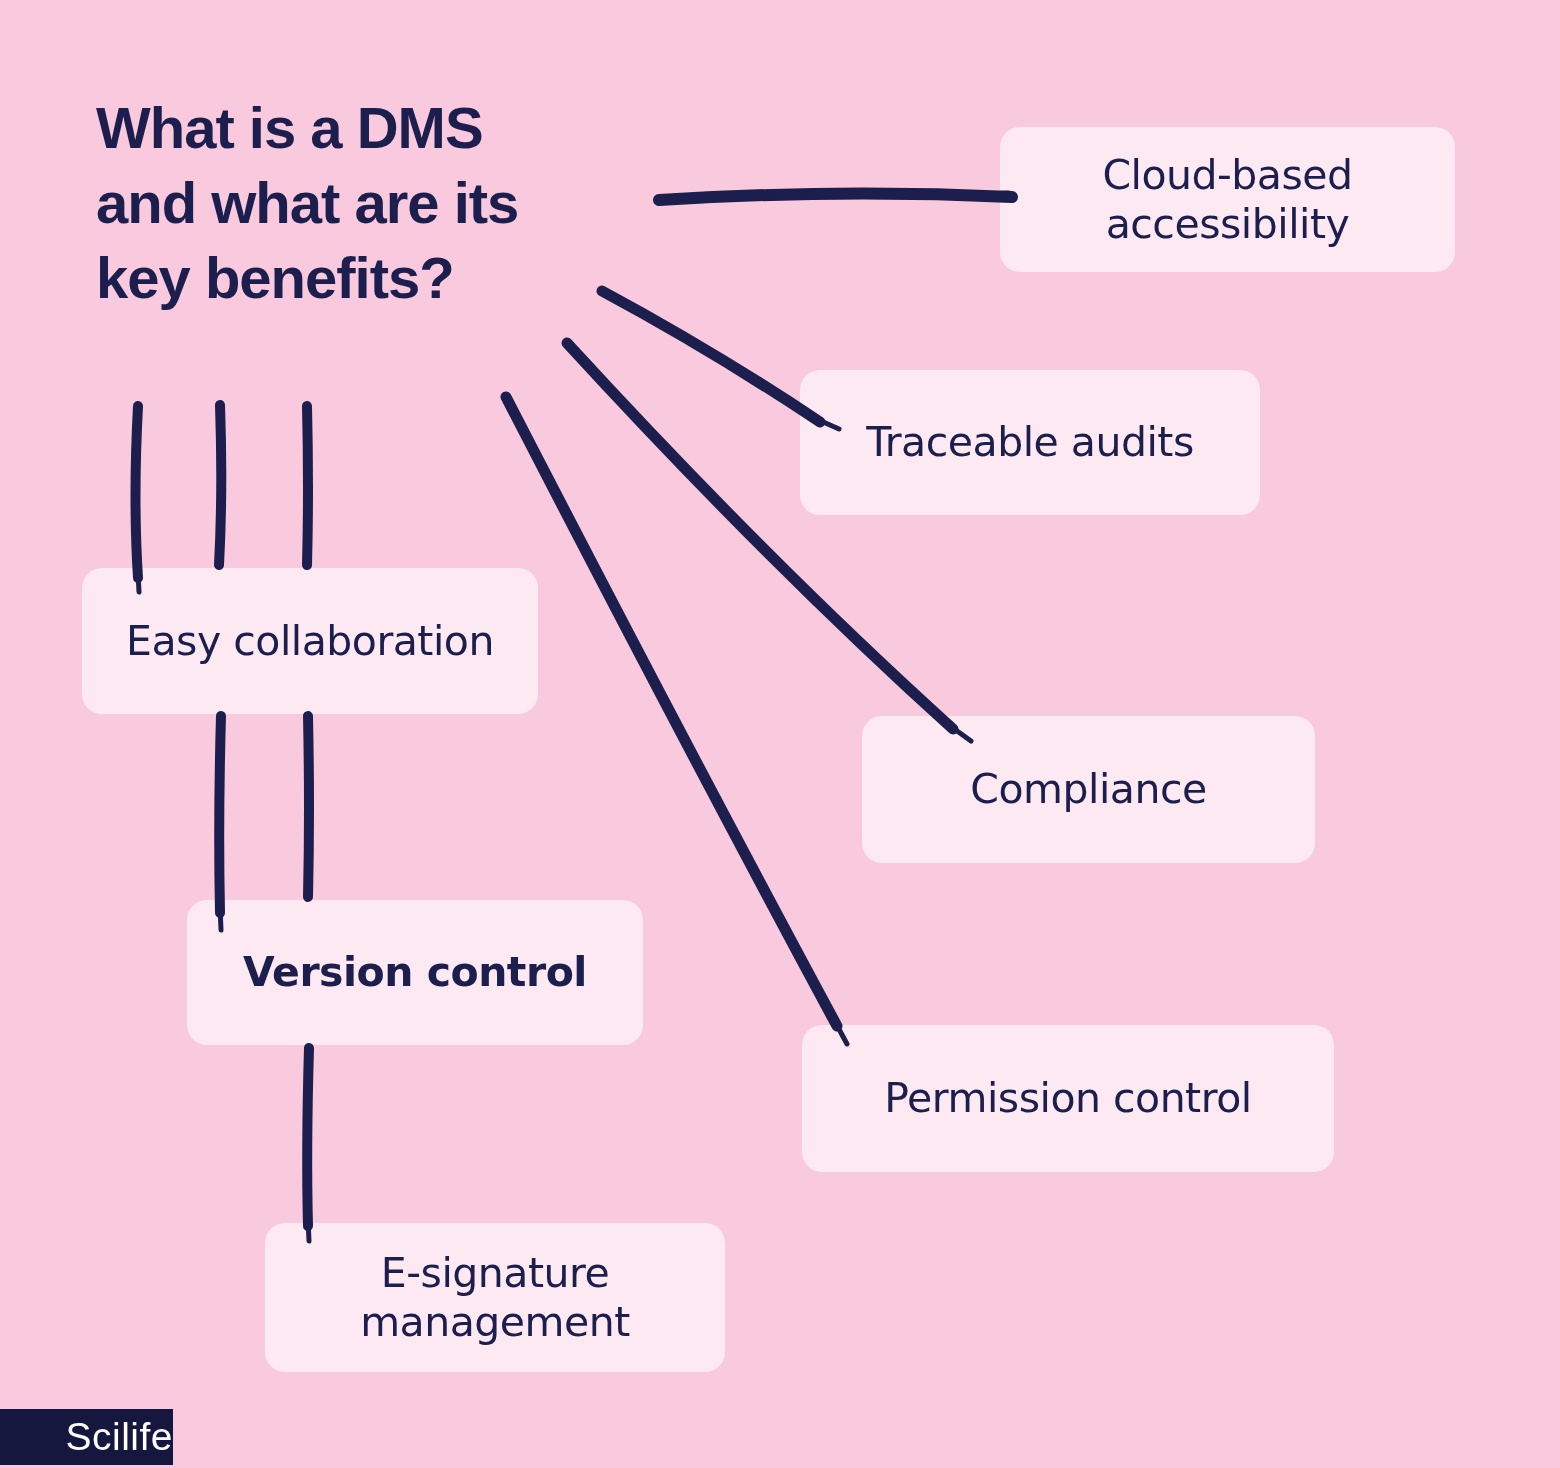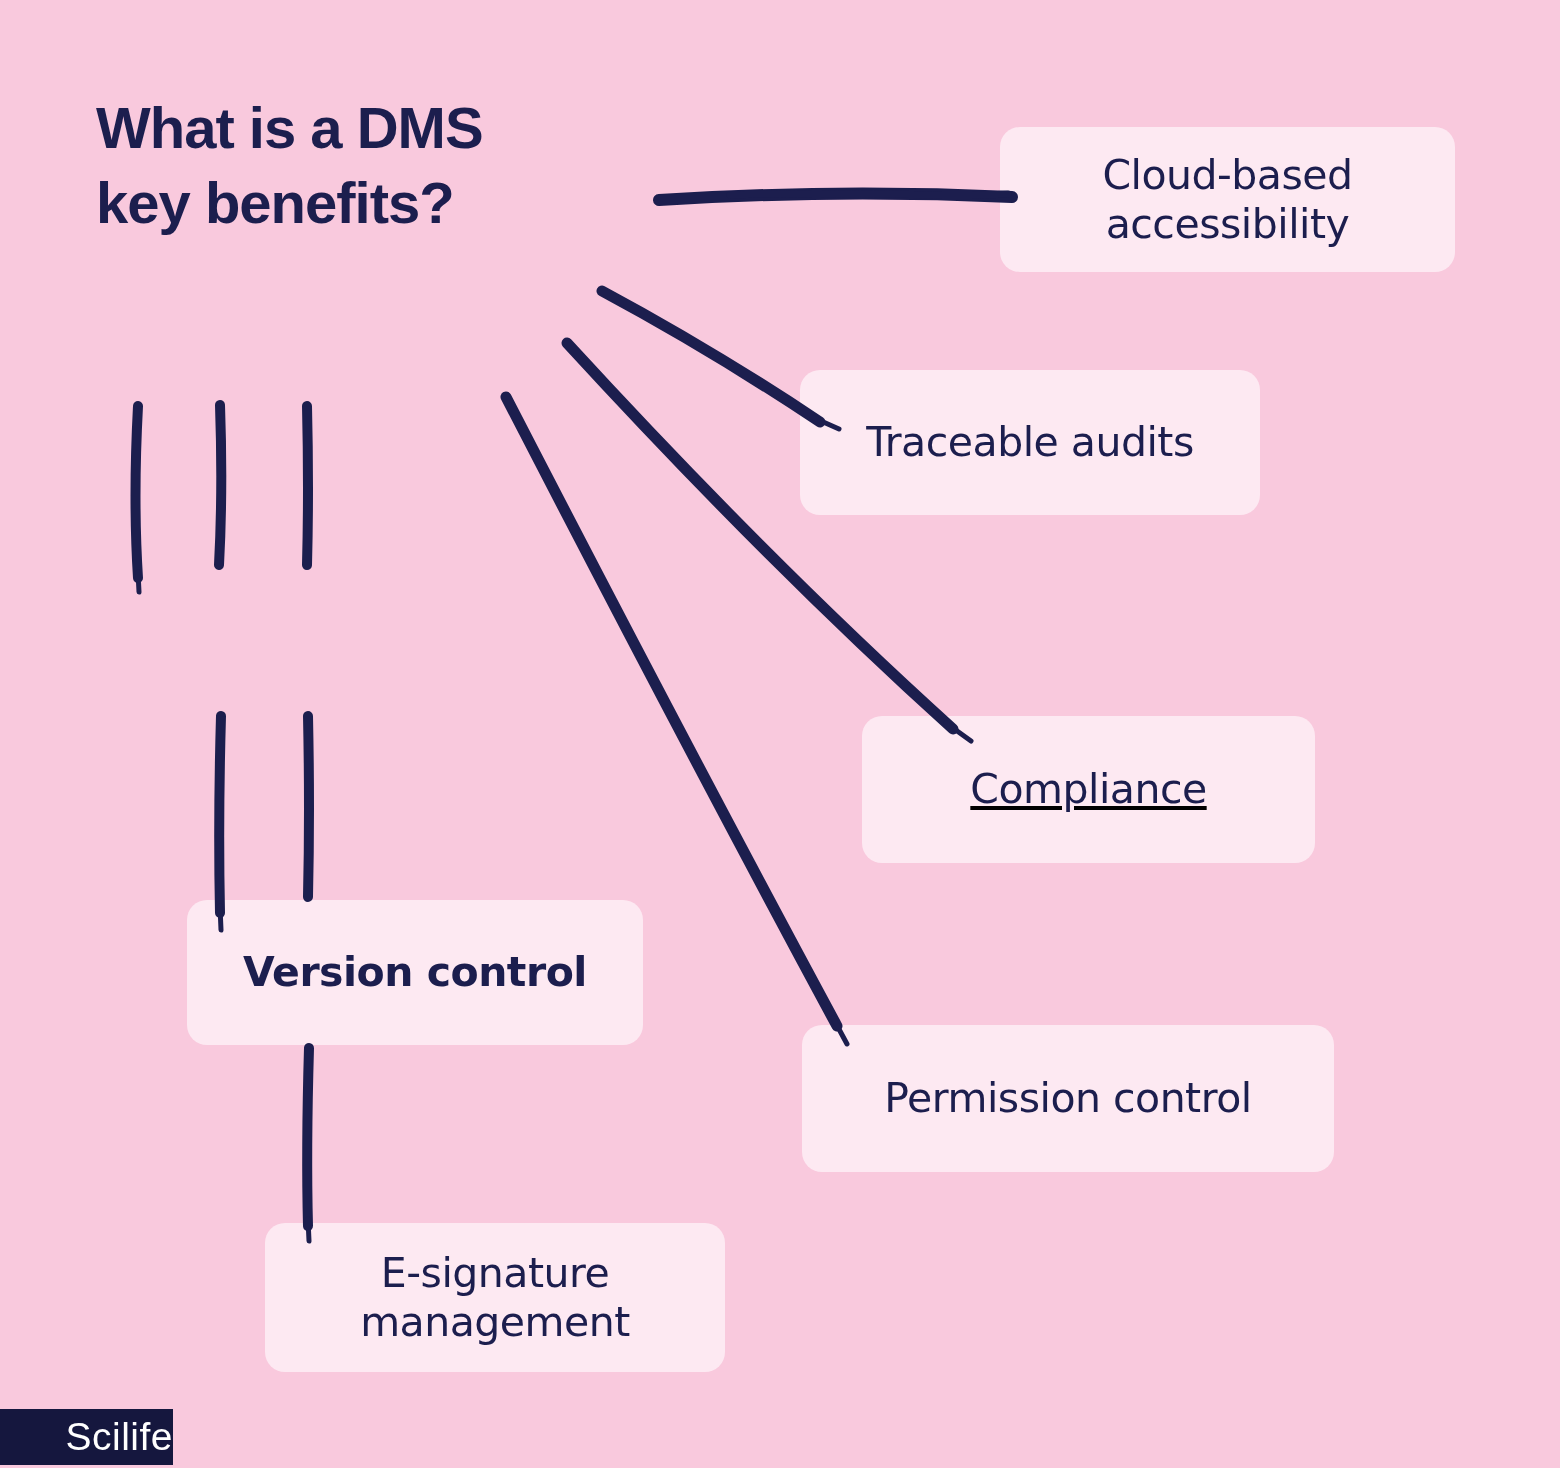--- a/index.html
+++ b/index.html
@@ -39,21 +39,21 @@
   .card-label{
     font-family:"DejaVu Sans", sans-serif;
     font-size:41px;
     line-height:49px;
     color:var(--ink);
     letter-spacing:-0.5px;
   }
   .card-cloud      {left:1000px; top:127px; width:455px; height:145px; padding:10px 50px;}
   .card-audits     {left:800px;  top:370px; width:460px; height:145px;}
   .card-collab     {left:82px;   top:568px; width:456px; height:146px; padding:10px 16px;}
-  .card-compliance {left:862px;  top:716px; width:453px; height:147px;text-decoration:underline;}
+  .card-compliance {left:862px;  top:716px; width:453px; height:147px;}
   .card-version    {left:187px;  top:900px; width:456px; height:145px;font-weight:bold;}
   .card-permission {left:802px;  top:1025px;width:532px; height:147px; padding:10px 68px;}
   .card-esig       {left:265px;  top:1213px;width:460px; height:149px; padding:10px 56px;margin-top:10px;}
   .lines{
     position:absolute;left:0;top:0;width:1560px;height:1468px;
     z-index:5;pointer-events:none;
   }
   .lines path{
     fill:none;
     stroke:var(--ink);
@@ -73,28 +73,32 @@
     letter-spacing:0.5px;
   }
 </style>
 </head>
 <body>
 
 <div class="canvas">
 
   <div class="title">
     <div>What is a DMS</div>
+    <div>and what are its</div>
     <div>key benefits?</div>
   </div>
 
   <div class="card card-cloud">
     <span class="card-label">Cloud-based accessibility</span>
   </div>
   <div class="card card-audits">
     <span class="card-label">Traceable audits</span>
+  </div>
+  <div class="card card-collab">
+    <span class="card-label">Easy collaboration</span>
   </div>
   <div class="card card-compliance">
     <span class="card-label">Compliance</span>
   </div>
   <div class="card card-version">
     <span class="card-label">Version control</span>
   </div>
   <div class="card card-permission">
     <span class="card-label">Permission control</span>
   </div>

